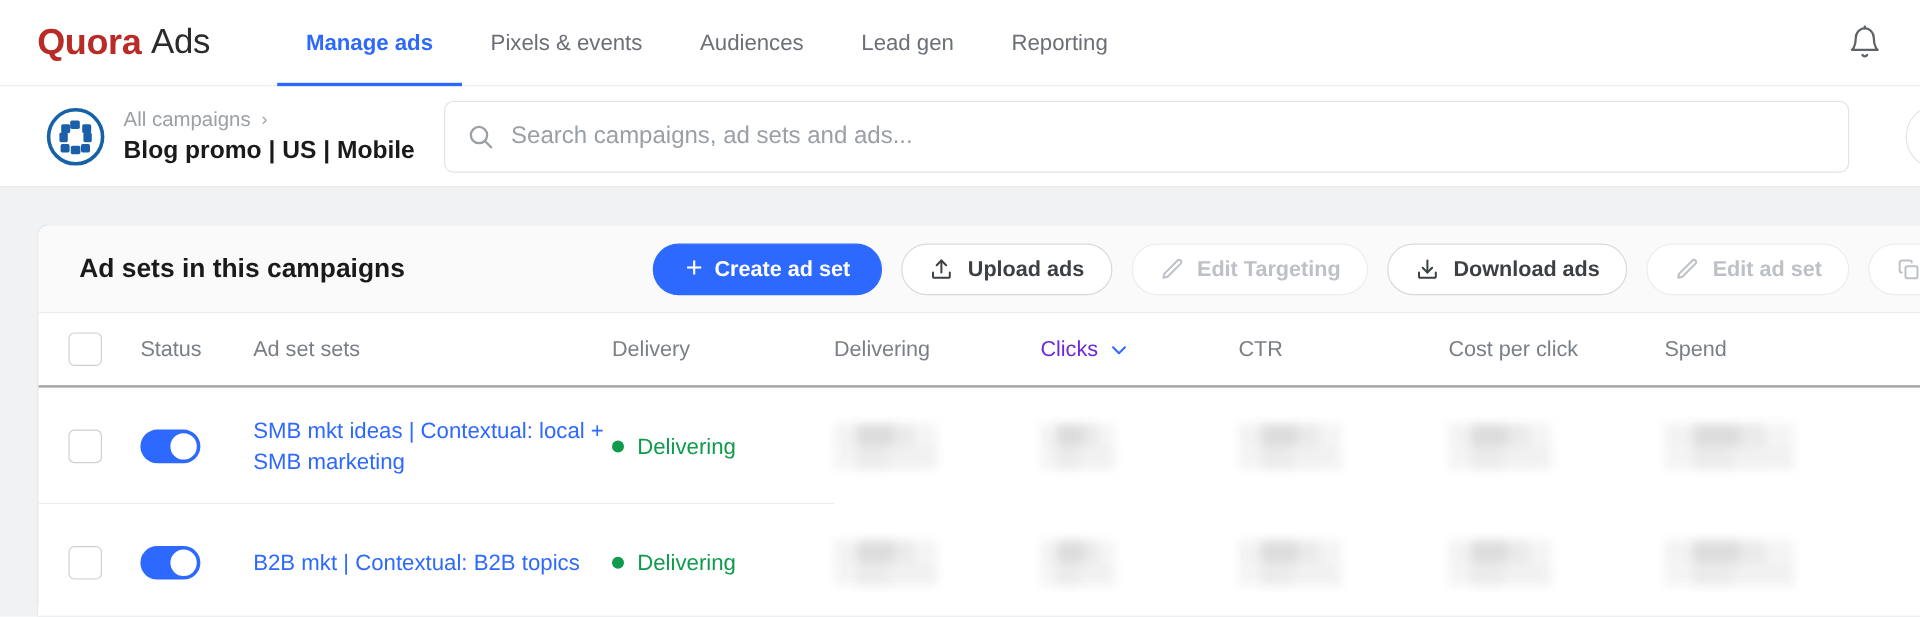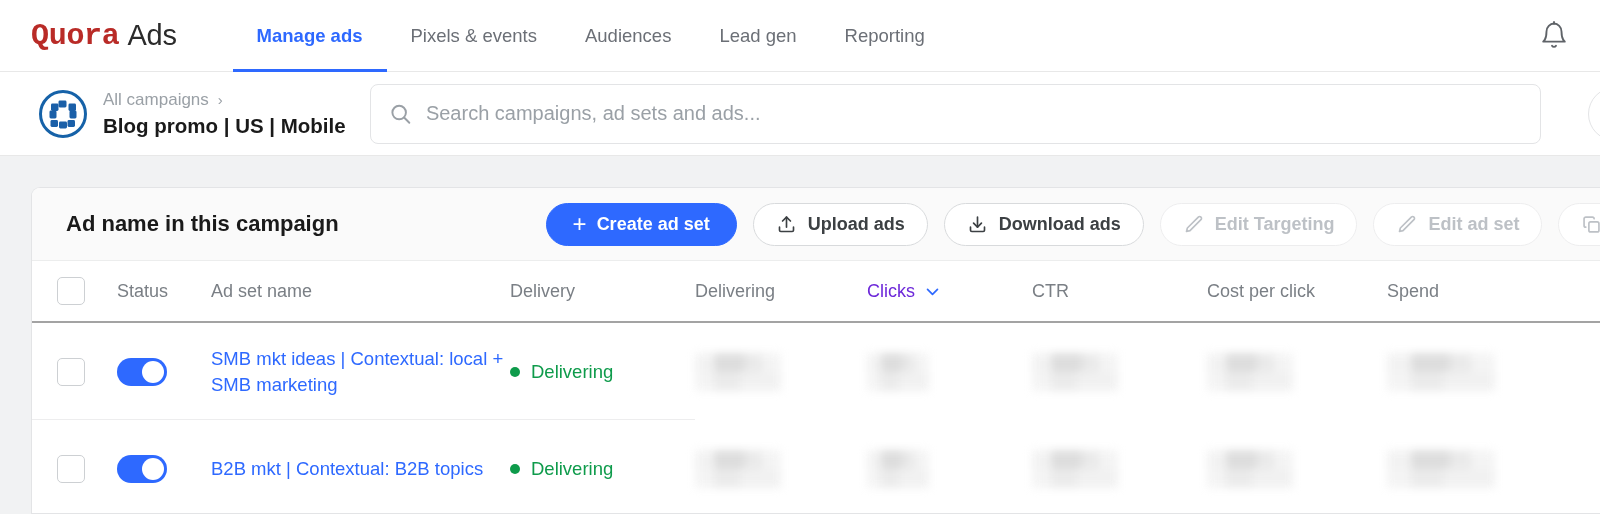--- a/index.html
+++ b/index.html
@@ -22,21 +22,21 @@
     padding-left: 31px;
   }
   .brand {
     display: flex;
     align-items: center;
     font-size: 28px;
     letter-spacing: -0.3px;
     padding-right: 56px;
   }
   .brand-quora {
-    font-family: Liberation Mono, monospace;
+    font-family: Liberation Sans, sans-serif;
     font-weight: 700;
     color: #b92b27;
     font-size: 30px;
   }
   .brand-ads {
     color: #2b2b2b;
     font-weight: 400;
     font-size: 29px;
     margin-left: 8px;
   }
@@ -363,84 +363,84 @@
     </svg>
     <input type="text" placeholder="Search campaigns, ad sets and ads..." style="">
   </div>
   <div class="right-cut"></div>
 </div>
 
 <div class="page">
   <div class="card">
 
     <div class="toolbar">
-      <div class="toolbar-title">Ad name in this campaign</div>
+      <div class="toolbar-title">Ad sets in this campaigns</div>
 
       <div class="btn btn-primary">
         <span class="plus">+</span>
         <span>Create ad set</span>
       </div>
 
       <div class="btn">
         <span class="ico">
           <svg width="21" height="21" viewBox="0 0 24 24" fill="none" stroke="#3c4043" stroke-width="1.9" stroke-linecap="round" stroke-linejoin="round">
             <path d="M4 15v3.5A1.5 1.5 0 0 0 5.5 20h13a1.5 1.5 0 0 0 1.5-1.5V15"></path>
             <path d="M12 15V3.5"></path>
               <path d="M7.5 8 12 3.5 16.5 8"></path>
           </svg>
         </span>
         <span>Upload ads</span>
       </div>
 
+      <div class="btn disabled">
+        <span class="ico">
+          <svg width="21" height="21" viewBox="0 0 24 24" fill="none" stroke="#bdc1c6" stroke-width="1.9" stroke-linecap="round" stroke-linejoin="round">
+            <path d="M17.5 3.5a2.1 2.1 0 0 1 3 3L8 19l-4 1 1-4z"></path>
+          </svg>
+        </span>
+        <span>Edit Targeting</span>
+      </div>
+
       <div class="btn">
         <span class="ico">
           <svg width="21" height="21" viewBox="0 0 24 24" fill="none" stroke="#3c4043" stroke-width="1.9" stroke-linecap="round" stroke-linejoin="round">
             <path d="M4 15v3.5A1.5 1.5 0 0 0 5.5 20h13a1.5 1.5 0 0 0 1.5-1.5V15"></path>
             <path d="M12 3.5V15"></path>
               <path d="M7.5 10.5 12 15l4.5-4.5"></path>
           </svg>
         </span>
         <span>Download ads</span>
       </div>
 
       <div class="btn disabled">
         <span class="ico">
           <svg width="21" height="21" viewBox="0 0 24 24" fill="none" stroke="#bdc1c6" stroke-width="1.9" stroke-linecap="round" stroke-linejoin="round">
             <path d="M17.5 3.5a2.1 2.1 0 0 1 3 3L8 19l-4 1 1-4z"></path>
           </svg>
         </span>
-        <span>Edit Targeting</span>
-      </div>
-
-      <div class="btn disabled">
-        <span class="ico">
-          <svg width="21" height="21" viewBox="0 0 24 24" fill="none" stroke="#bdc1c6" stroke-width="1.9" stroke-linecap="round" stroke-linejoin="round">
-            <path d="M17.5 3.5a2.1 2.1 0 0 1 3 3L8 19l-4 1 1-4z"></path>
-          </svg>
-        </span>
         <span>Edit ad set</span>
       </div>
 
       <div class="btn disabled">
         <span class="ico">
           <svg width="21" height="21" viewBox="0 0 24 24" fill="none" stroke="#bdc1c6" stroke-width="1.9" stroke-linecap="round" stroke-linejoin="round">
             <rect x="9" y="9" width="11.5" height="11.5" rx="2"></rect>
             <path d="M15 5.5A2 2 0 0 0 13 3.5H5.5a2 2 0 0 0-2 2V13a2 2 0 0 0 2 2"></path>
           </svg>
         </span>
         <span>Duplica</span>
       </div>
     </div>
 
     <div class="thead">
       <div class="c-check">
         <div class="checkbox"></div>
       </div>
       <div class="c-status">Status</div>
-      <div class="c-name">Ad set name</div>
+      <div class="c-name">Ad set sets</div>
       <div class="c-delivery">Delivery</div>
       <div class="c-impr">Delivering</div>
       <div class="c-clicks">
         <span class="th-sorted">
           <span>Clicks</span>
           <span class="chevd">
             <svg width="17" height="17" viewBox="0 0 24 24" fill="none" stroke="#2e69ff" stroke-width="2.4" stroke-linecap="round" stroke-linejoin="round">
                 <path d="M5 9l7 7 7-7"></path>
               </svg>
           </span>

